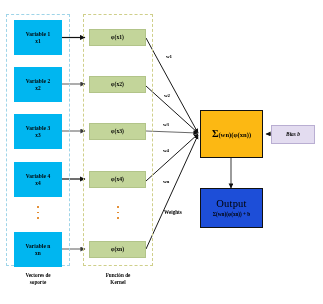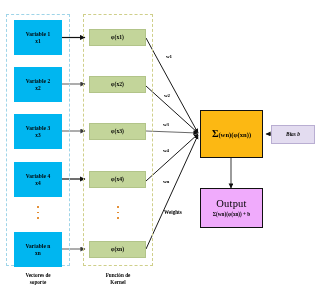--- a/index.html
+++ b/index.html
@@ -43,21 +43,21 @@
   }
   .sum-box .sig{font-size:10px;}
   .sum-box .sub{font-size:6.6px;}
 
   .bias-box{
     background:#e3dcf0;border:1px solid #b9aed2;
     font-weight:bold;font-size:5.4px;color:#000;font-style:italic;
   }
 
   .out-box{
-    background:#f0abfc;border:1px solid #111;
+    background:#1d4ed8;border:1px solid #111;
     color:#000;
   }
   .out-box .title{font-size:10.5px;letter-spacing:.2px;}
   .out-box .formula{font-size:5.2px;font-weight:bold;margin-top:1px;}
 
   .ellipsis{
     position:absolute;display:flex;flex-direction:column;
     align-items:center;justify-content:space-between;
     height:13px;
   }

